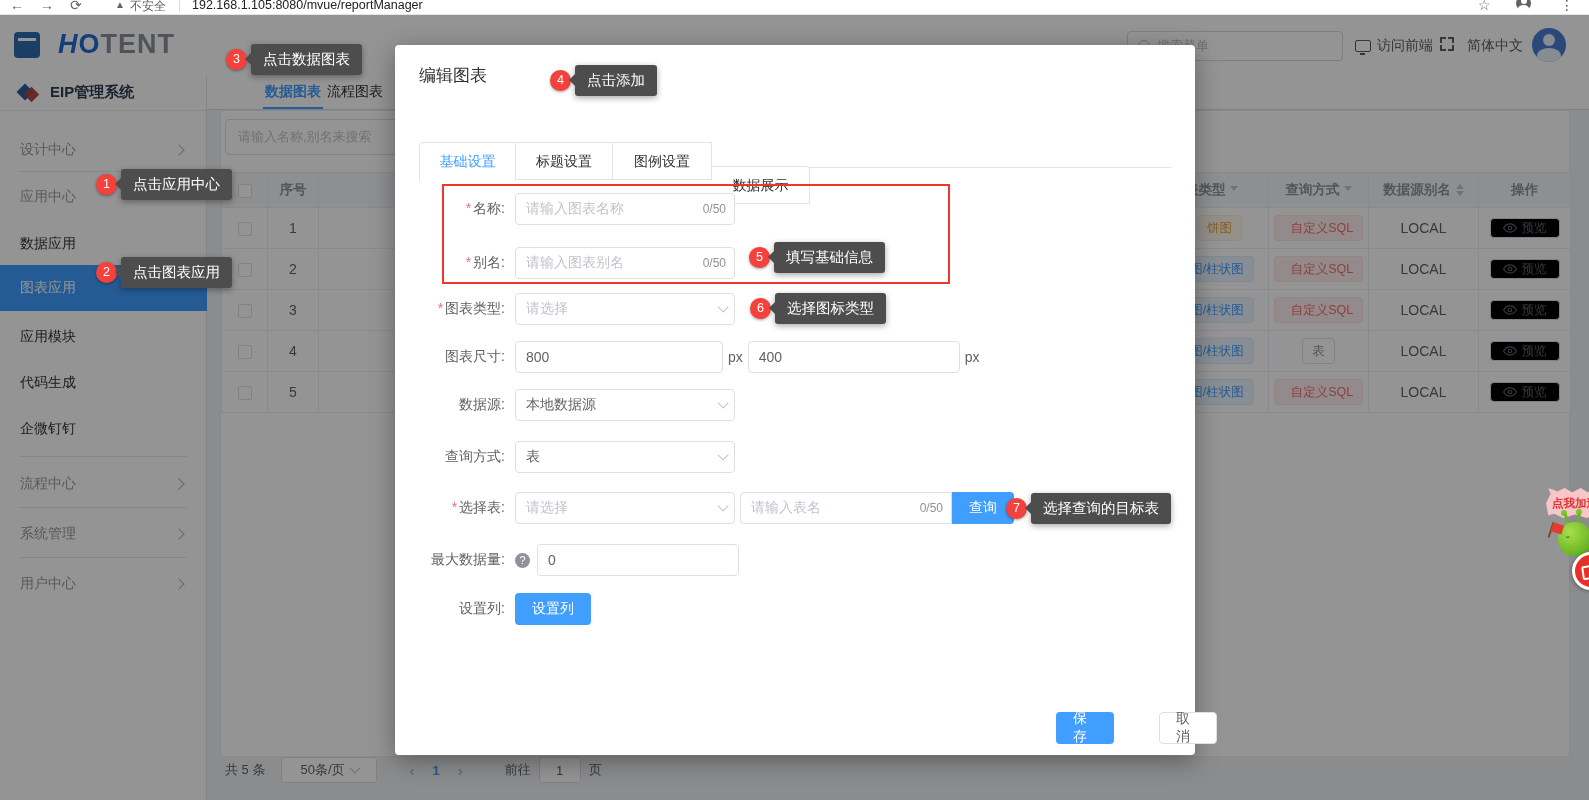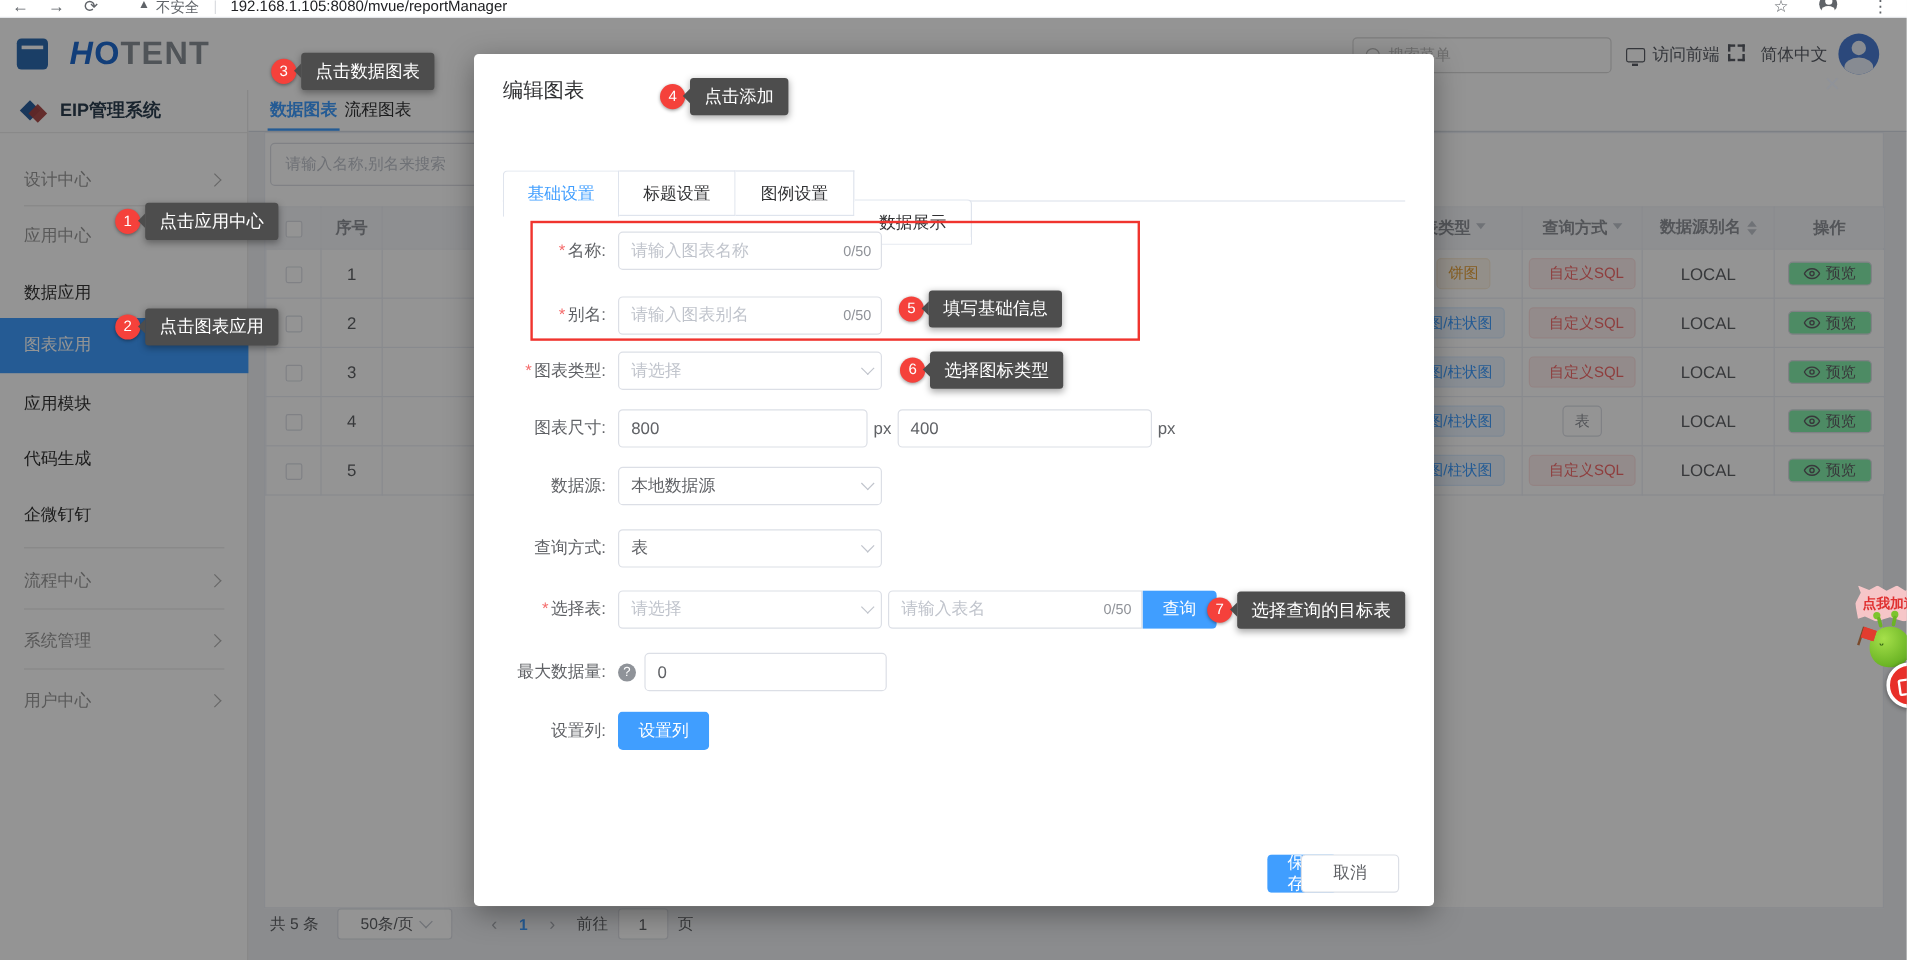--- a/index.html
+++ b/index.html
@@ -59,21 +59,21 @@
   .sb-item { position:absolute; left:0; width:207px; height:38px; display:flex; align-items:center;
     padding:0 20px; font-size:14px; color:#333; cursor:pointer; }
   .sb-item.group { color:#999; }
   .sb-item.active { background:#409EFF; color:#fff; height:46px; }
   .sb-chev { position:absolute; right:24px; width:8px; height:8px; border-top:1.5px solid #b3b3b3;
     border-right:1.5px solid #b3b3b3; transform:rotate(45deg); }
   .sb-div { position:absolute; left:20px; width:167px; border-top:1px solid #e8e8e8; }
 
   
   .tabbar { position:absolute; left:207px; top:60px; width:1382px; height:35px; background:#fff; border-bottom:1px solid #d8dce5; }
-  .top-tab { position:absolute; top:8px; font-size:14px; color:#303133; cursor:pointer; }
+  .top-tab { position:absolute; top:8px; font-size:14px; color:#303133; cursor:pointer;margin-left:40px; }
   .top-tab.on { color:#409EFF; font-weight:bold; }
   .top-tab.on::after { content:""; position:absolute; left:-2px; right:-2px; bottom:-8px; height:2px; background:#409EFF; }
 
   .panel { position:absolute; left:220px; top:95px; width:1350px; height:647px; background:#fff; border:1px solid #ebeef5; }
   .tsearch { position:absolute; left:225px; top:104px; width:300px; height:36px; border:1px solid #dcdfe6;
     border-radius:4px; background:#fff; display:flex; align-items:center; padding:0 12px; }
   .tsearch .ph { color:#c0c4cc; font-size:13px; }
 
   table.grid { position:absolute; left:221px; top:157px; border-collapse:collapse; table-layout:fixed; font-size:14px; color:#606266; }
   table.grid th, table.grid td { border:1px solid #ebeef5; text-align:center; overflow:hidden; white-space:nowrap; }
@@ -84,30 +84,30 @@
   .sorts { display:inline-flex; flex-direction:column; gap:2px; margin-left:5px; vertical-align:middle; }
   .sorts i { width:0; height:0; border:4px solid transparent; display:block; }
   .sorts .up { border-bottom:5px solid #c0c4cc; }
   .sorts .dn { border-top:5px solid #c0c4cc; }
   .tag { display:inline-block; height:26px; line-height:24px; padding:0 9px; border-radius:4px; font-size:12.5px; border:1px solid; }
   .tag.primary { color:#409EFF; background:#ecf5ff; border-color:#d9ecff; }
   .tag.danger  { color:#F56C6C; background:#fef0f0; border-color:#fde2e2;padding-left:16px; }
   .tag.warning { color:#E6A23C; background:#fdf6ec; border-color:#faecd8; margin-left:30px; }
   .tag.info    { color:#909399; background:#fff;    border-color:#dcdfe6; }
   .pv-btn { display:inline-flex; align-items:center; gap:5px; height:20px; padding:0 12px; border:1px solid #dcdfe6;
-    border-radius:4px; background:#86efac; color:#606266; font-size:12.5px; cursor:pointer; }
+    border-radius:4px; background:#000000; color:#606266; font-size:12.5px; cursor:pointer; }
   .eye { width:14px; height:14px; }
 
   .pager { position:absolute; left:225px; top:742px; display:flex; align-items:center; font-size:13px; color:#606266; }
   .pg-total { margin-right:16px; }
   .pg-size { width:96px; height:26px; border:1px solid #dcdfe6; border-radius:3px; display:flex; align-items:center;
     justify-content:center; gap:6px; margin-right:22px; background:#fff; }
   .pg-arrow { color:#a8abb2; font-size:15px; padding:0 10px; cursor:pointer; }
   .pg-cur { color:#409EFF; font-weight:bold; padding:0 8px; }
-  .pg-goto { margin-left:8px; display:flex; align-items:center; gap:8px; }
+  .pg-goto { margin-left:32px; display:flex; align-items:center; gap:8px; }
   .pg-input { width:42px; height:26px; border:1px solid #dcdfe6; border-radius:3px; text-align:center; font-size:13px; color:#606266; background:#fff; }
 
   
   .mask { position:absolute; left:0; top:0; width:1589px; height:785px; background:rgba(0,0,0,0.42); z-index:10; }
 
   
   .modal { position:absolute; left:395px; top:30px; width:800px; height:710px; background:#fff; border-radius:4px;
     box-shadow:0 6px 24px rgba(0,0,0,.35); z-index:20; }
   .m-title { position:absolute; left:24px; top:19px; font-size:17px; color:#303133; }
   .m-close { position:absolute; left:1120px; top:14px; width:24px; height:24px; color:#909399; font-size:17px;
@@ -476,21 +476,21 @@
         </span>
       </div>
 
       <div class="frow" style="top:548px">
         <span class="flabel"><span>设置列:</span></span>
         <span class="btn blue">设置列</span>
       </div>
 
       <div class="m-footer">
         <span class="btn blue" style="position:absolute;left:661px;width:58px">保存</span>
-        <span class="btn plain" style="position:absolute;left:689px;width:82px">取消</span>
+        <span class="btn plain" style="position:absolute;left:764px;width:58px">取消</span>
       </div>
     </div>
 
     <div class="ann" style="left:96px;top:153px">
       <span class="ann-dot">1</span>
       <span class="ann-tip">点击应用中心</span>
     </div>
     <div class="ann" style="left:96px;top:241px">
       <span class="ann-dot">2</span>
       <span class="ann-tip">点击图表应用</span>

